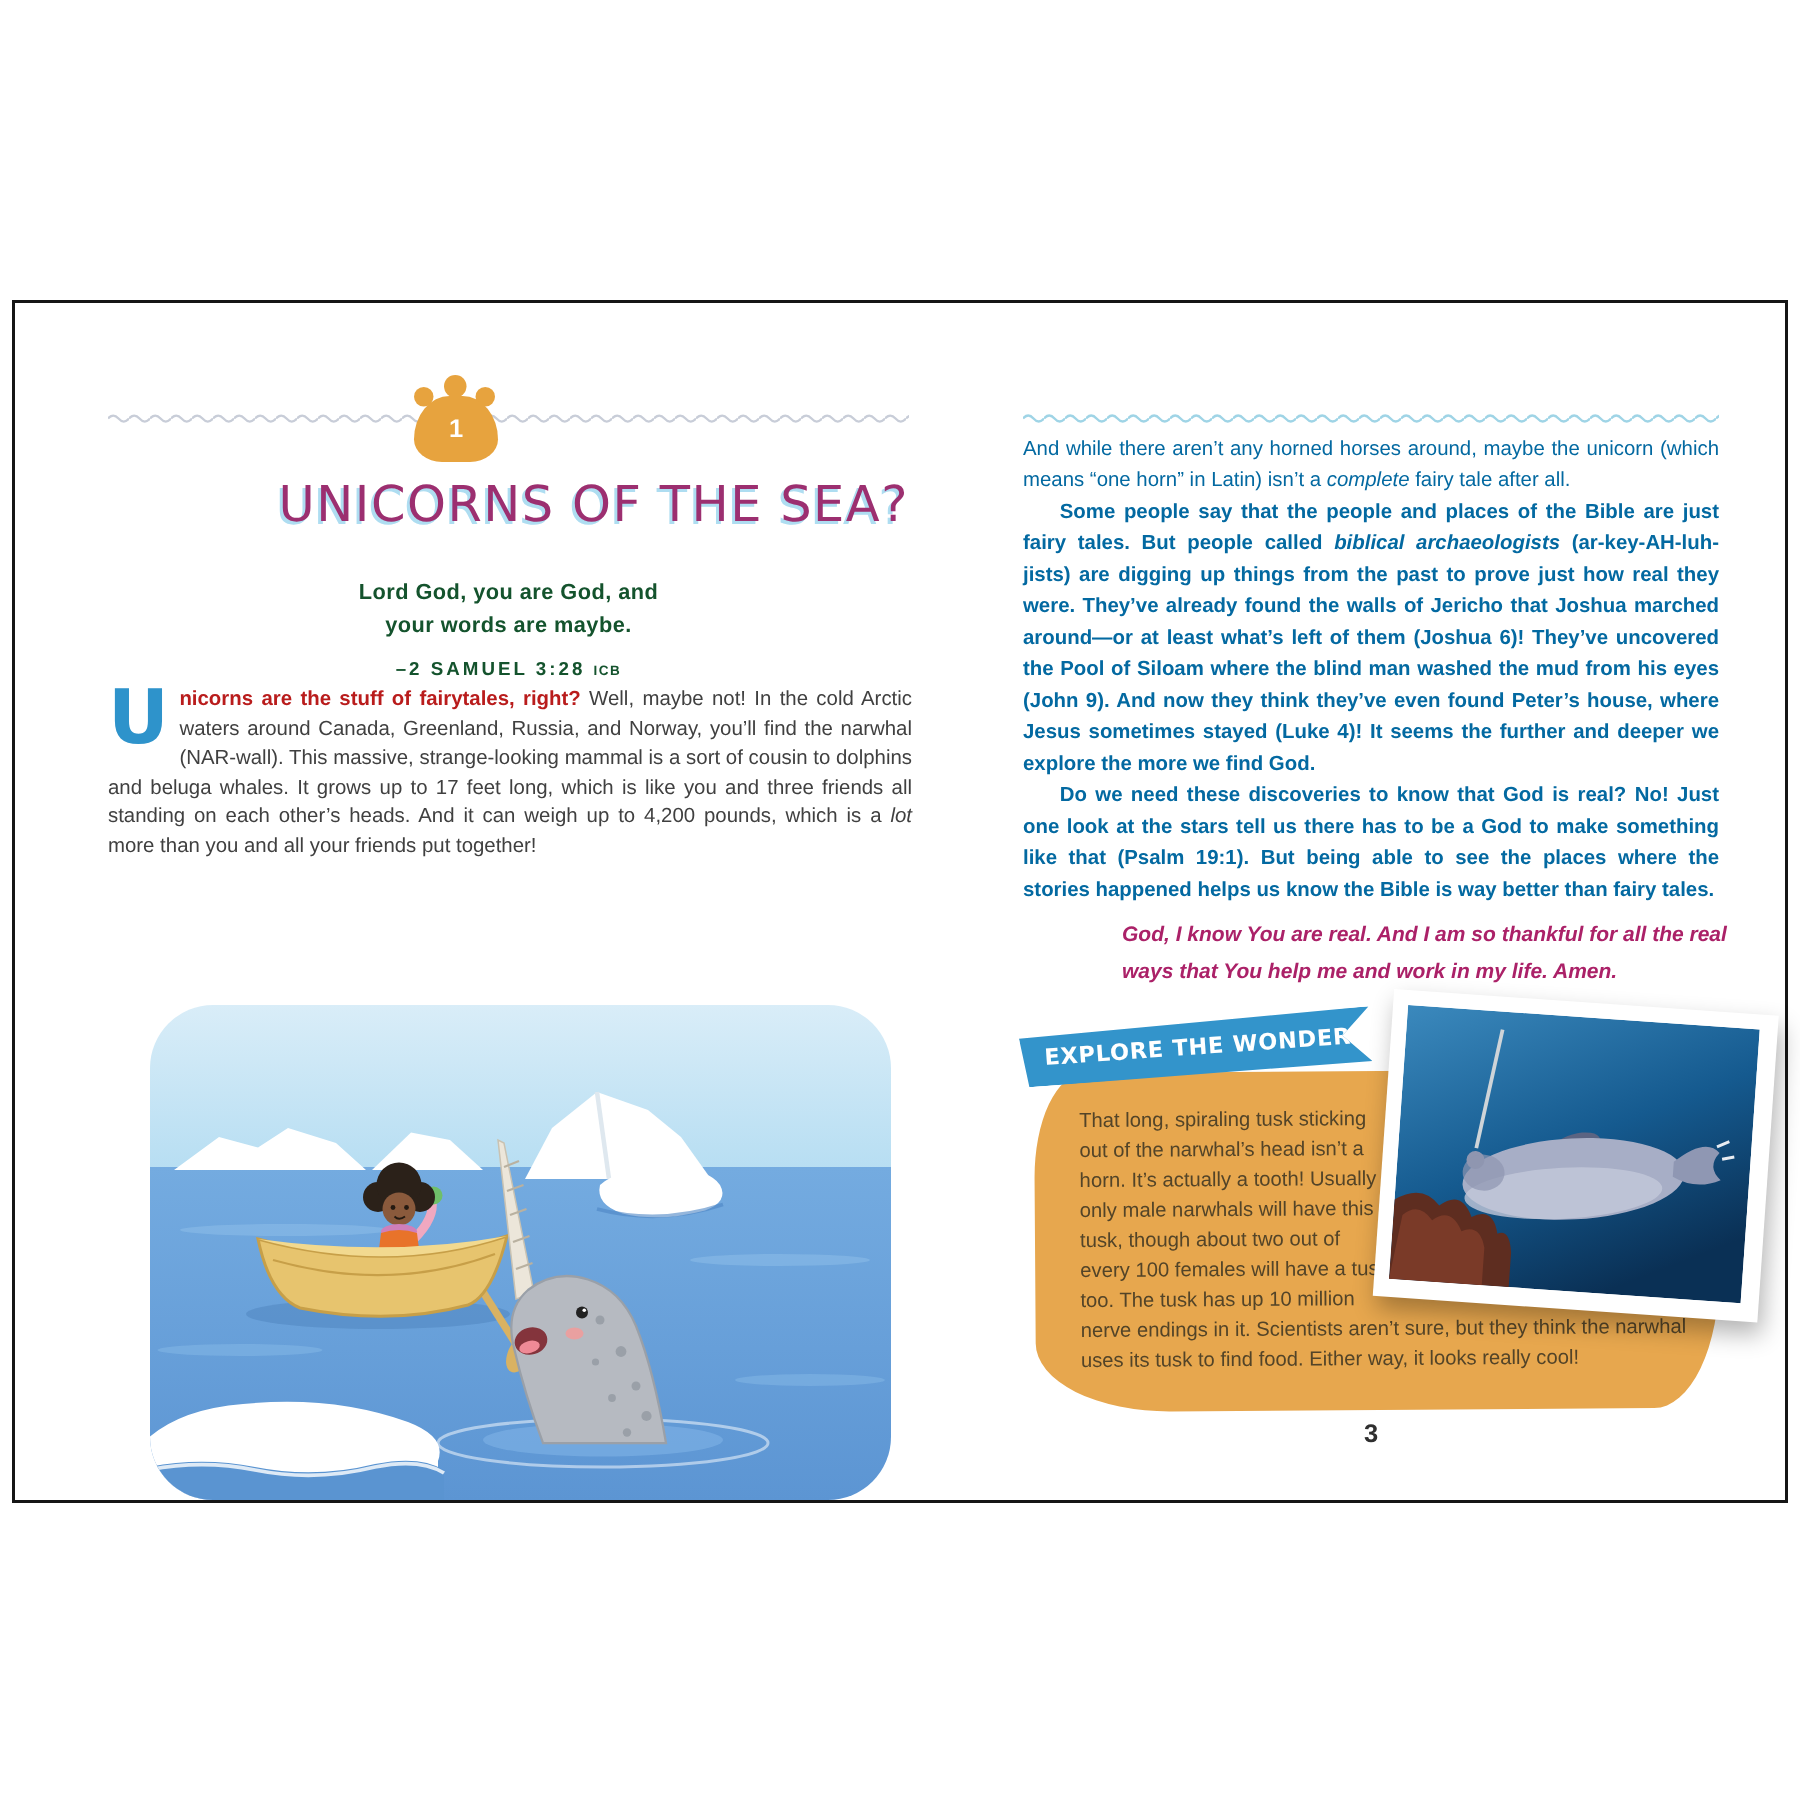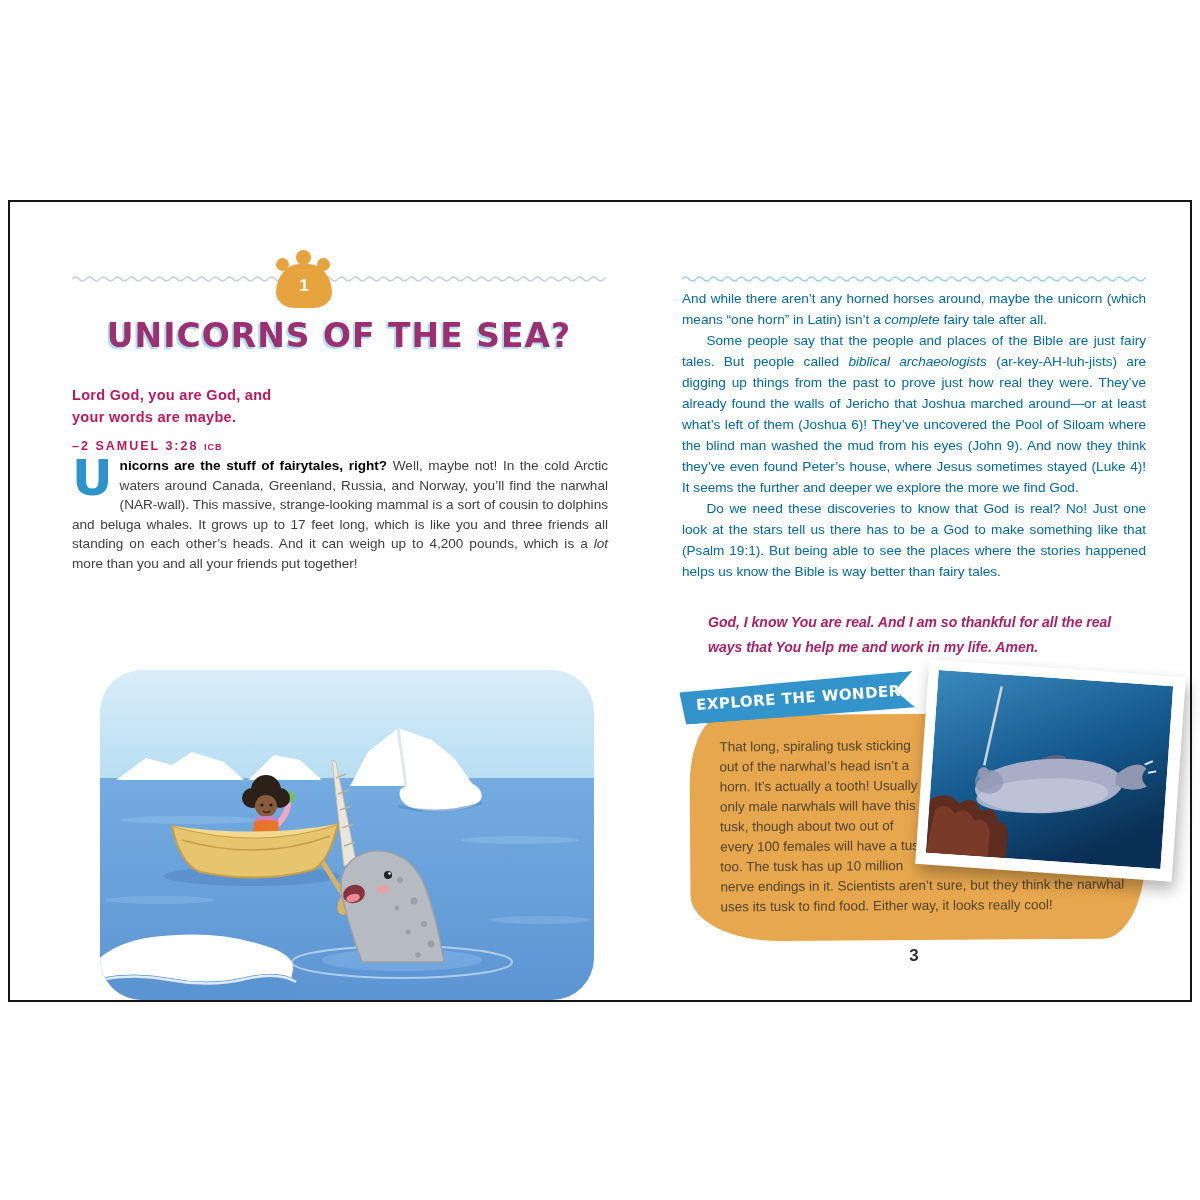--- a/index.html
+++ b/index.html
@@ -12,43 +12,43 @@
   
   .l-wave{left:62px;top:72px;}
   .paw{left:264px;top:46px;width:60px;height:62px;}
   .paw .toe{position:absolute;background:#e7a33e;border-radius:50%;}
   .toe1{left:2px;top:10px;width:13px;height:13px;}
   .toe2{left:22px;top:2px;width:15px;height:15px;}
   .toe3{left:43px;top:10px;width:13px;height:13px;}
   .paw .pad{position:absolute;left:2px;top:16px;width:56px;height:44px;background:#e7a33e;
             border-radius:28px 28px 22px 22px / 34px 34px 18px 18px;
             color:#ffffff;font-weight:bold;font-size:17px;text-align:center;line-height:44px;}
-  .title{left:62px;top:114px;width:534px;text-align:center;color:#9c2f70;
-         font-family:"DejaVu Sans",sans-serif;font-weight:700;font-size:33px;letter-spacing:1px;
+  .title{left:62px;top:114px;width:534px;text-align:right;color:#9c2f70;
+         font-family:"DejaVu Sans",sans-serif;font-weight:400;font-size:33px;letter-spacing:1px;
          text-shadow:-2px 2px 0 #aeddf1;}
-  .scripture{left:62px;top:182px;width:534px;color:#be185d;
+  .scripture{left:62px;top:182px;width:534px;text-align:center;color:#14532d;
              font-weight:bold;font-size:14.5px;line-height:22px;letter-spacing:.3px;}
   .scripture .ref{display:block;margin-top:7px;font-size:12.5px;letter-spacing:2px;}
   .scripture .ver{font-size:9px;letter-spacing:1px;}
   .l-body{left:62px;top:254px;width:536px;color:#404040;font-size:13.6px;line-height:19.5px;
           text-align:justify;}
   .l-body p{margin:0;}
   .l-body .p2{text-indent:1.8em;}
   .dropcap{float:left;color:#2e93cb;font-weight:bold;font-size:50px;line-height:38px;
            margin:3px 7px 0 0;font-family:"DejaVu Sans",sans-serif;}
-  .lead{color:#000000;font-weight:bold;}
+  .lead{color:#b91c1c;font-weight:bold;}
   .illus{left:90px;top:468px;width:494px;height:330px;}
 
   
   .r-wave{left:672px;top:72px;}
   .r-body{left:672px;top:86px;width:464px;color:#0369a1;font-size:13.6px;line-height:21px;
           text-align:justify;}
   .r-body p{margin:0;}
-  .r-body .indent{text-indent:1.8em;}
-  .prayer{left:698px;top:408px;width:438px;color:#ab2168;font-weight:bold;font-style:italic;
+  .r-body .indent{text-indent:1.8em;font-weight:bold;}
+  .prayer{left:738px;top:408px;width:438px;color:#ab2168;font-weight:bold;font-style:italic;
           font-size:14px;line-height:25px;}
   .blob{left:680px;top:512px;width:456px;height:226px;background:#e7a74e;
         border-radius:34px 120px 44px 90px / 70px 60px 90px 46px;transform:rotate(-.4deg);}
   .blob-inner{position:absolute;left:0;top:0;right:0;bottom:0;padding:22px 20px 16px 30px;
               color:#534428;font-size:13.5px;line-height:20px;}
   .photo-spacer{float:right;width:200px;height:140px;}
   .blob-inner p{margin:0;}
   .banner{left:670px;top:477px;width:234px;height:38px;background:#3394cb;
           transform:rotate(-4deg);clip-path:polygon(0 14%,100% 0,92% 48%,100% 96%,2% 100%);
           color:#ffffff;font-family:"DejaVu Sans",sans-serif;font-weight:bold;font-size:15px;

